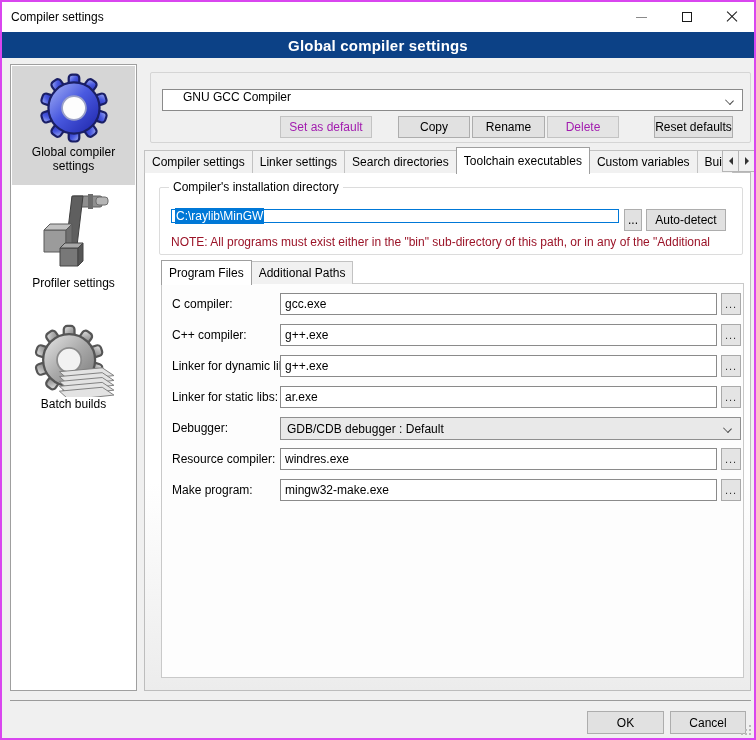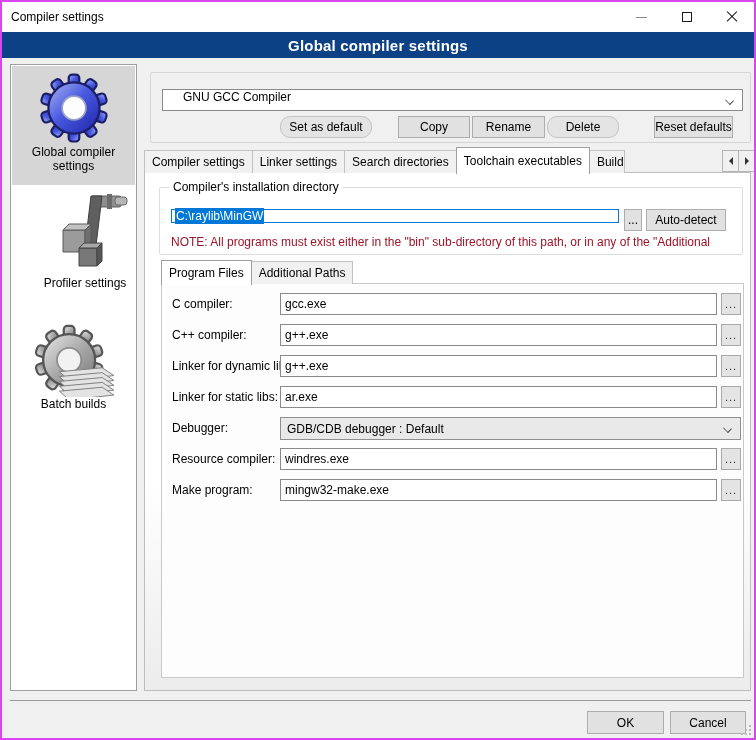--- a/index.html
+++ b/index.html
@@ -30,21 +30,21 @@
   
   .sidebar { position:absolute; left:8px; top:62px; width:127px; height:627px;
              background:#fff; border:1px solid #9f9f9f; }
   .side-item { width:123px; margin:1px auto 0; display:flex; flex-direction:column;
                align-items:center; cursor:pointer; }
   .side-item.selected { background:#d6d6d6; }
   .side-item .ic { display:block; }
   .side-item .lbl { text-align:center; width:100px; line-height:14px; font-size:12px; }
   #side1 { height:119px; padding-top:5px; }
   #side1 .ic { width:76px; height:74px; }
-  #side2 { margin-top:7px; height:100px;align-items:flex-end; }
+  #side2 { margin-top:7px; height:100px; }
   #side2 .ic { width:84px; height:84px; }
   #side3 { margin-top:31px; height:94px; }
   #side3 .ic { width:86px; height:74px; }
 
   
   .groupbox { position:absolute; border:1px solid #d5d5d5; border-radius:2px; }
   .groupbox > .gb-label { position:absolute; top:-8px; left:9px; padding:0 4px; font-size:12px; }
 
   #gb-compiler { left:148px; top:70px; width:601px; height:71px; }
   #gb-compiler > .gb-label { background:#f0f0f0;margin-top:32px; }
@@ -53,21 +53,21 @@
   .combo { position:absolute; background:#fff; border:1px solid #8a8a8a; height:22px;
            display:flex; align-items:flex-start; padding-left:20px; cursor:default; }
   .combo .chev { position:absolute; right:9px; top:7px; width:7px; height:7px;
                  border-right:1.4px solid #4a4a4a; border-bottom:1.4px solid #4a4a4a;
                  transform:rotate(45deg) scaleY(.8); }
   #compiler-combo { left:160px; top:87px; width:581px; }
 
   
   .btn { position:absolute; height:22px; background:#e1e1e1; border:1px solid #adadad;
          font-family:inherit; font-size:12px; color:#000; cursor:pointer; }
-  .btn.disabled { background:#e4e4e4; border-color:#c3c3c3; color:#000000; cursor:default;border-radius:10px; }
+  .btn.disabled { background:#e4e4e4; border-color:#c3c3c3; color:#a21caf; cursor:default; }
   #btn-setdefault { left:278px; top:114px; width:92px; }
   #btn-copy       { left:396px; top:114px; width:72px; }
   #btn-rename     { left:470px; top:114px; width:73px; }
   #btn-delete     { left:545px; top:114px; width:72px; }
   #btn-reset      { left:652px; top:114px; width:79px; }
 
   
   .tabrow { position:absolute; left:142px; top:147px; width:611px; height:24px; z-index:3;
             display:flex; align-items:flex-end; }
   .tab { height:23px; padding:0 7px; line-height:22px; background:#f1f1f1;
@@ -262,20 +262,21 @@
   <button class="btn" id="btn-copy">Copy</button>
   <button class="btn" id="btn-rename">Rename</button>
   <button class="btn disabled" id="btn-delete">Delete</button>
   <button class="btn" id="btn-reset">Reset defaults</button>
 
   <div class="tabrow">
     <div class="tab">Compiler settings</div>
     <div class="tab">Linker settings</div>
     <div class="tab">Search directories</div>
     <div class="tab active">Toolchain executables</div>
+    <div class="tab">Custom variables</div>
     <div class="tab clipped">Build options</div>
     <div class="tab-scroll">
       <div class="tsbtn">
           <span class="tri-l"></span>
         </div>
       <div class="tsbtn">
           <span class="tri-r"></span>
         </div>
     </div>
   </div>

